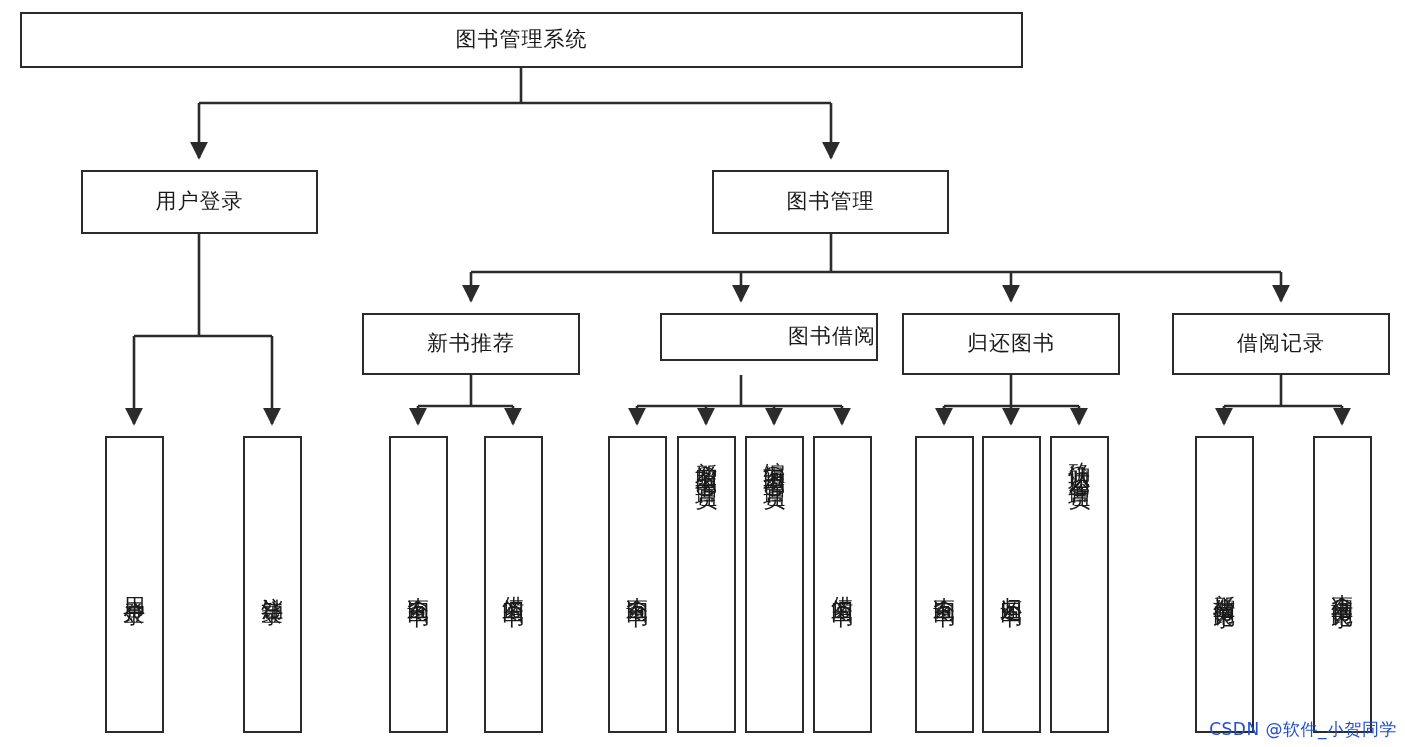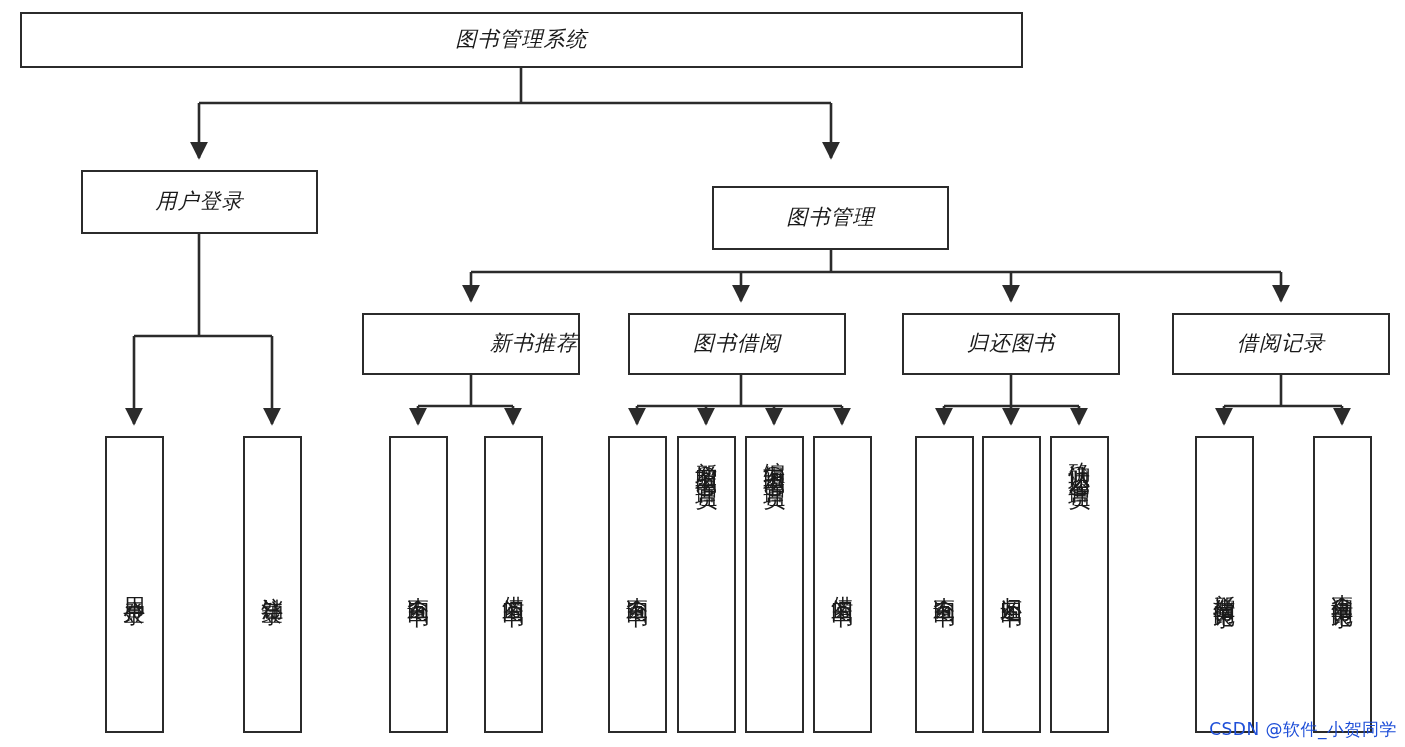--- a/index.html
+++ b/index.html
@@ -28,21 +28,20 @@
     display:flex;
     align-items:center;
     justify-content:center;
     color:#1a1a1a;
     z-index:2;
   }
   .node.h{
     font-size:21px;
     letter-spacing:1px;
     line-height:1.2;
-    font-style:italic;
   }
   .node.v{
     writing-mode:vertical-rl;
     text-orientation:upright;
     font-size:22px;
     letter-spacing:3px;
     line-height:1.25;
     padding:6px 0;
     align-items:center;
     justify-content:center;
@@ -118,28 +117,28 @@
     </g>
   </svg>
 
   <div class="node h" style="left:20px;top:12px;width:1003px;height:56px;">
     <span>图书管理系统</span>
   </div>
 
   <div class="node h" style="left:81px;top:170px;width:237px;height:64px;">
     <span>用户登录</span>
   </div>
-  <div class="node h" style="left:712px;top:170px;width:237px;height:64px;margin-top:16px;">
+  <div class="node h" style="left:712px;top:170px;width:237px;height:64px;">
     <span>图书管理</span>
   </div>
 
-  <div class="node h" style="left:362px;top:313px;width:218px;height:62px;justify-content:flex-end;">
+  <div class="node h" style="left:362px;top:313px;width:218px;height:62px;">
     <span>新书推荐</span>
   </div>
-  <div class="node h" style="left:628px;top:313px;width:218px;height:62px;">
+  <div class="node h" style="left:660px;top:313px;width:218px;height:48px;justify-content:flex-end;">
     <span>图书借阅</span>
   </div>
   <div class="node h" style="left:902px;top:313px;width:218px;height:62px;">
     <span>归还图书</span>
   </div>
   <div class="node h" style="left:1172px;top:313px;width:218px;height:62px;">
     <span>借阅记录</span>
   </div>
 
   <div class="node v" style="left:105px;top:436px;width:59px;height:297px;">

